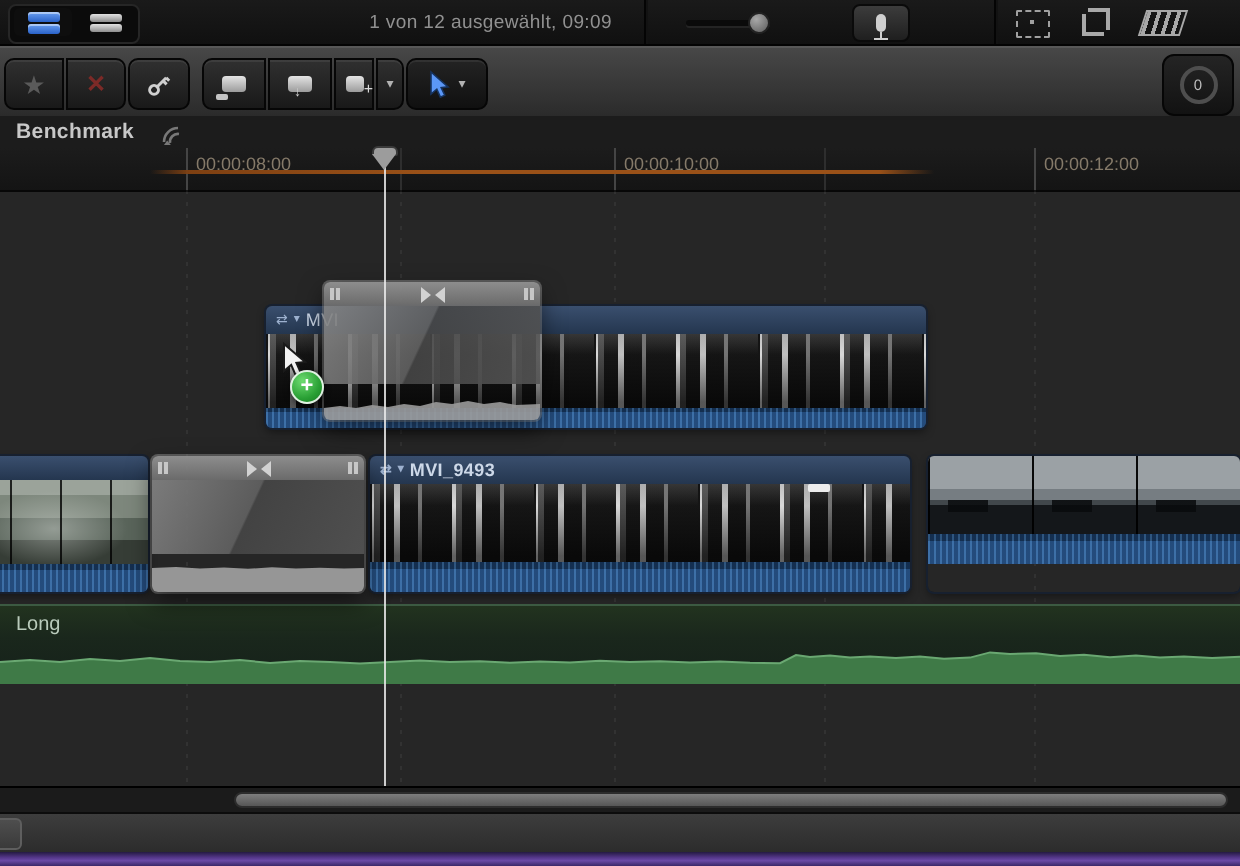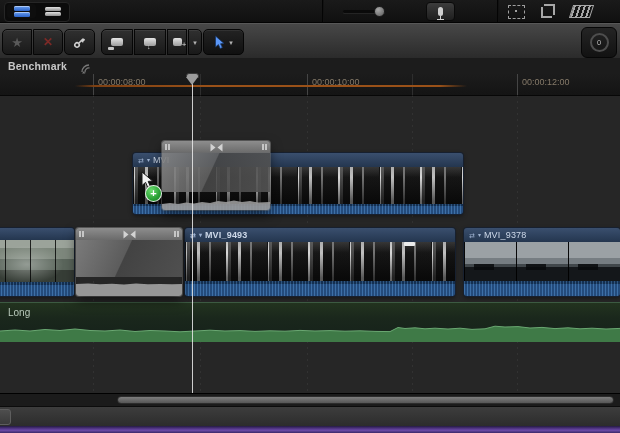--- a/index.html
+++ b/index.html
@@ -109,20 +109,21 @@
     <div class="abs toggle-well">
       <div class="tgl" style="left:2px;background:#0e0e0e;">
         <div class="bar bar-blue"></div>
         <div class="bar bar-blue"></div>
       </div>
       <div class="tgl" style="left:33px;">
         <div class="bar bar-gray"></div>
         <div class="bar bar-gray"></div>
       </div>
     </div>
+    <div class="abs sel-status">1 von 12 ausgewählt, 09:09</div>
     <div class="abs vsep" style="left:322px;"></div>
     <div class="abs slider-track"></div>
     <div class="abs slider-knob"></div>
     <div class="abs alle-label">Alle</div>
     <div class="abs mic-btn">
       <div style="position:relative;">
         <div class="mic-cap"></div>
         <div style="position:absolute;left:2px;top:9px;width:1px;height:3px;background:#cfcfcf;"></div>
         <div style="position:absolute;left:-1px;top:12px;width:7px;height:1px;background:#cfcfcf;"></div>
       </div>
@@ -248,25 +249,20 @@
       <span class="cglyph">⇄</span>
       <span class="ccaret">▾</span>
       <span class="clabel">MVI_9493</span>
     </div>
     <div class="thumbs-water" style="height:39px;"></div>
     <div class="wave-blue" style="height:15px;"></div>
   </div>
   <div class="abs white-chip" style="z-index:4;"></div>
 
   <div class="abs clip" style="left:464px;top:228px;width:156px;height:68px;">
-    <div class="clip-title">
-      <span class="cglyph">⇄</span>
-      <span class="ccaret">▾</span>
-      <span class="clabel">MVI_9378</span>
-    </div>
     <div class="thumbs-harbor" style="height:39px;position:relative;">
       <div class="boats"></div>
     </div>
     <div class="wave-blue" style="height:15px;"></div>
   </div>
 
   <div class="abs audio-clip">
     <div class="audio-label">Long</div>
     <svg width="620" height="24" viewBox="0 0 620 24" style="position:absolute;left:0;top:15px;">
       <polygon fill="#3f7a47" points="0,13 15,12 30,13 45,11.5 60,12.5 75,11 90,12.5 105,13 120,12 135,13.5 150,12.5 165,13 180,13.8 195,13 210,12.2 225,13 240,12.6 255,13.4 270,12.8 285,13.2 300,12.4 315,13 330,12.6 345,13.2 360,12.8 375,13.4 390,13.6 398,9.5 405,10.5 415,9.8 425,10.8 435,10.2 448,11 460,10.2 472,11.4 485,10.8 495,8.2 505,9 518,8.6 530,10 542,9.4 555,10.6 568,9.8 580,10.8 592,10.2 606,11 620,10.4 620,24 0,24"></polygon>

